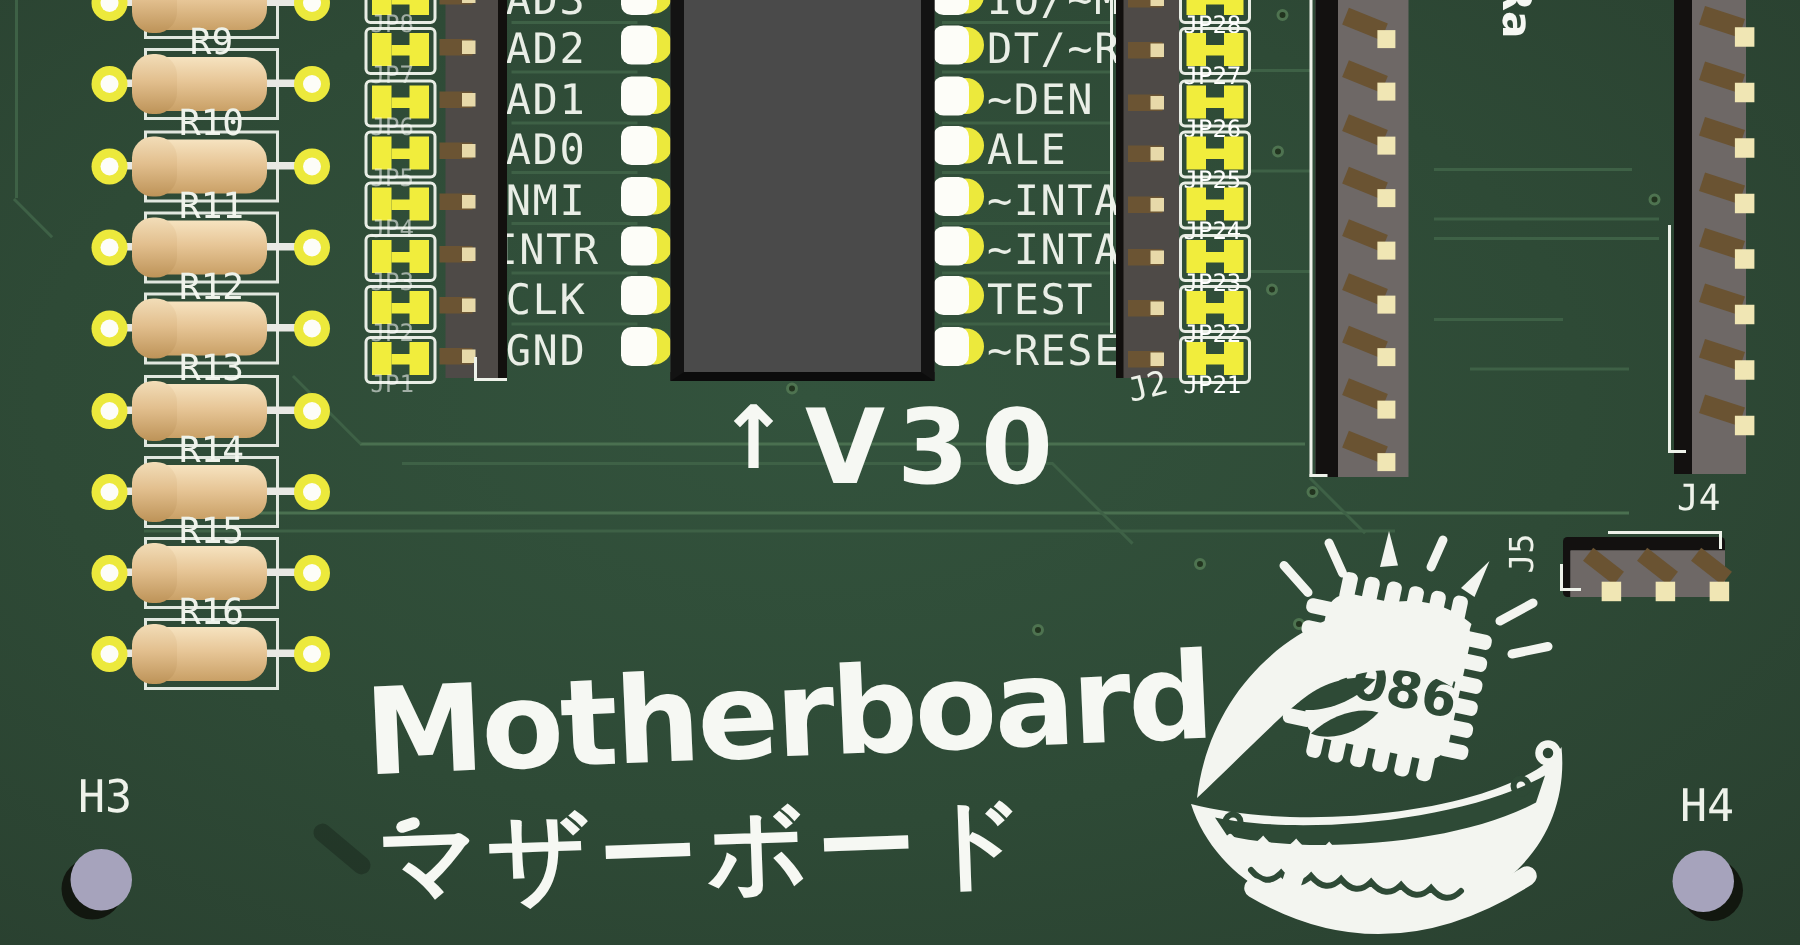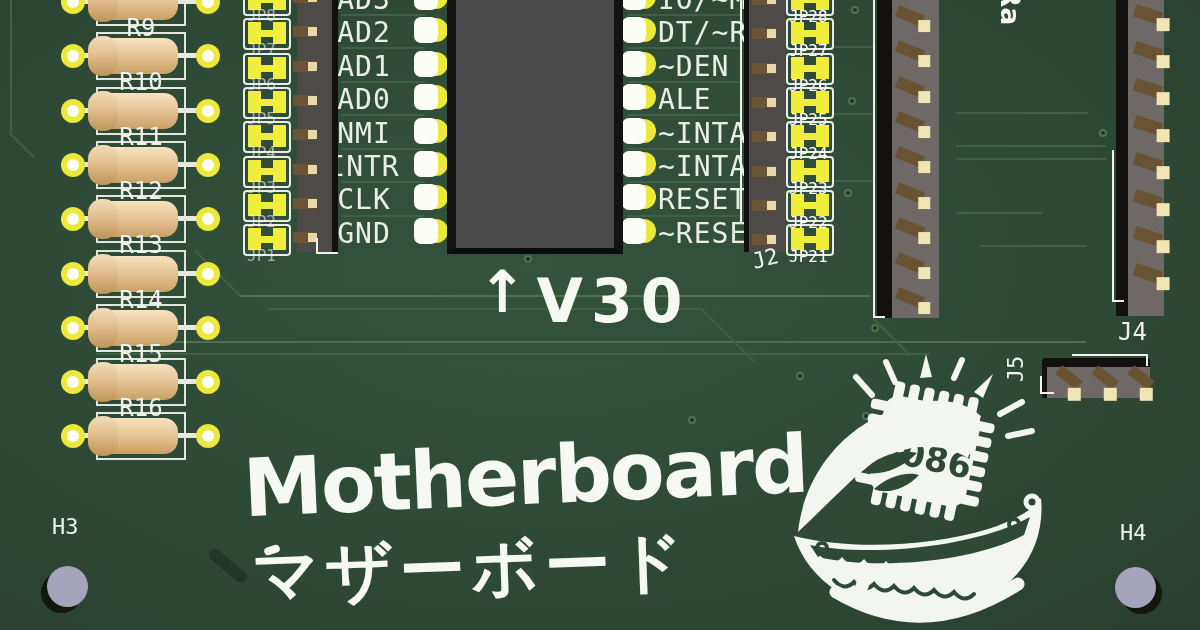--- a/index.html
+++ b/index.html
@@ -82,34 +82,34 @@
   .silk{position:absolute;background:#eef2ea;z-index:4;}
   .silkc{position:absolute;border-left:2px solid #eef2ea;border-bottom:2px solid #eef2ea;z-index:4;}
   .ref{position:absolute;color:#eef2ea;font-size:24px;z-index:4;white-space:nowrap;}
   
   .vtext{position:absolute;z-index:5;color:#f6f8f3;white-space:nowrap;}
   #ra{left:984px;top:-22px;width:52px;height:56px;}
   #ra span{display:block;width:52px;height:56px;line-height:56px;text-align:center;
     transform:rotate(90deg);font-size:27px;font-weight:bold;font-family:"DejaVu Sans",sans-serif;}
   #v30{left:478px;top:258px;font-family:"DejaVu Sans",sans-serif;font-weight:bold;}
   #v30 .arr{font-size:58px;vertical-align:10px;margin-right:10px;}
-  #v30 .v{font-size:60px;letter-spacing:8px;}
+  #v30 .v{font-size:69px;letter-spacing:8px;}
   #title-en{left:243px;top:430px;font-family:"DejaVu Sans",sans-serif;font-weight:bold;font-size:80px;
     transform:rotate(-2.5deg);letter-spacing:-2px;}
   #title-ja{left:252px;top:524px;font-family:"DejaVu Sans",sans-serif;font-weight:bold;font-size:66px;
     transform:rotate(-2deg);letter-spacing:6px;}
   .brushdot{position:absolute;left:264px;top:546px;width:16px;height:8px;background:#f6f8f3;
     border-radius:4px;transform:rotate(-18deg);z-index:5;}
   .smudge{position:absolute;left:205px;top:560px;width:46px;height:12px;background:rgba(0,0,0,.22);
     border-radius:6px;transform:rotate(40deg);z-index:1;}
   
   .hole{position:absolute;width:41px;height:41px;border-radius:50%;background:#a6a3bc;z-index:2;}
   #hole3{left:47px;top:566px;box-shadow:-6px 6px 0 rgba(12,12,8,.8);}
   #hole4{left:1115px;top:567px;box-shadow:6px 6px 0 rgba(12,12,8,.8);}
-  .href{position:absolute;color:#eef2ea;font-size:22px;z-index:4;}
+  .href{position:absolute;color:#eef2ea;font-size:30px;z-index:4;}
   #h3l{left:52px;top:514px;} #h4l{left:1120px;top:520px;}
   
   #logo{position:absolute;left:778px;top:352px;z-index:5;}
 </style>
 </head>
 <body>
 
 <div class="board">
 
   <div class="tr" style="left:341px;top:14px;width:84px;"></div>
@@ -229,21 +229,21 @@
   <div class="crow" style="--i:6">
     <span class="lbl lbl-l">CLK</span>
     <span class="pad pad-l">
         <i class="py"></i>
         <i class="pw"></i>
       </span>
     <span class="pad pad-r">
         <i class="py"></i>
         <i class="pw"></i>
       </span>
-    <span class="lbl lbl-r">RESET</span>
+    <span class="lbl lbl-r">TEST</span>
   </div>
   <div class="crow" style="--i:7">
     <span class="lbl lbl-l">GND</span>
     <span class="pad pad-l">
         <i class="py"></i>
         <i class="pw"></i>
       </span>
     <span class="pad pad-r">
         <i class="py"></i>
         <i class="pw"></i>

